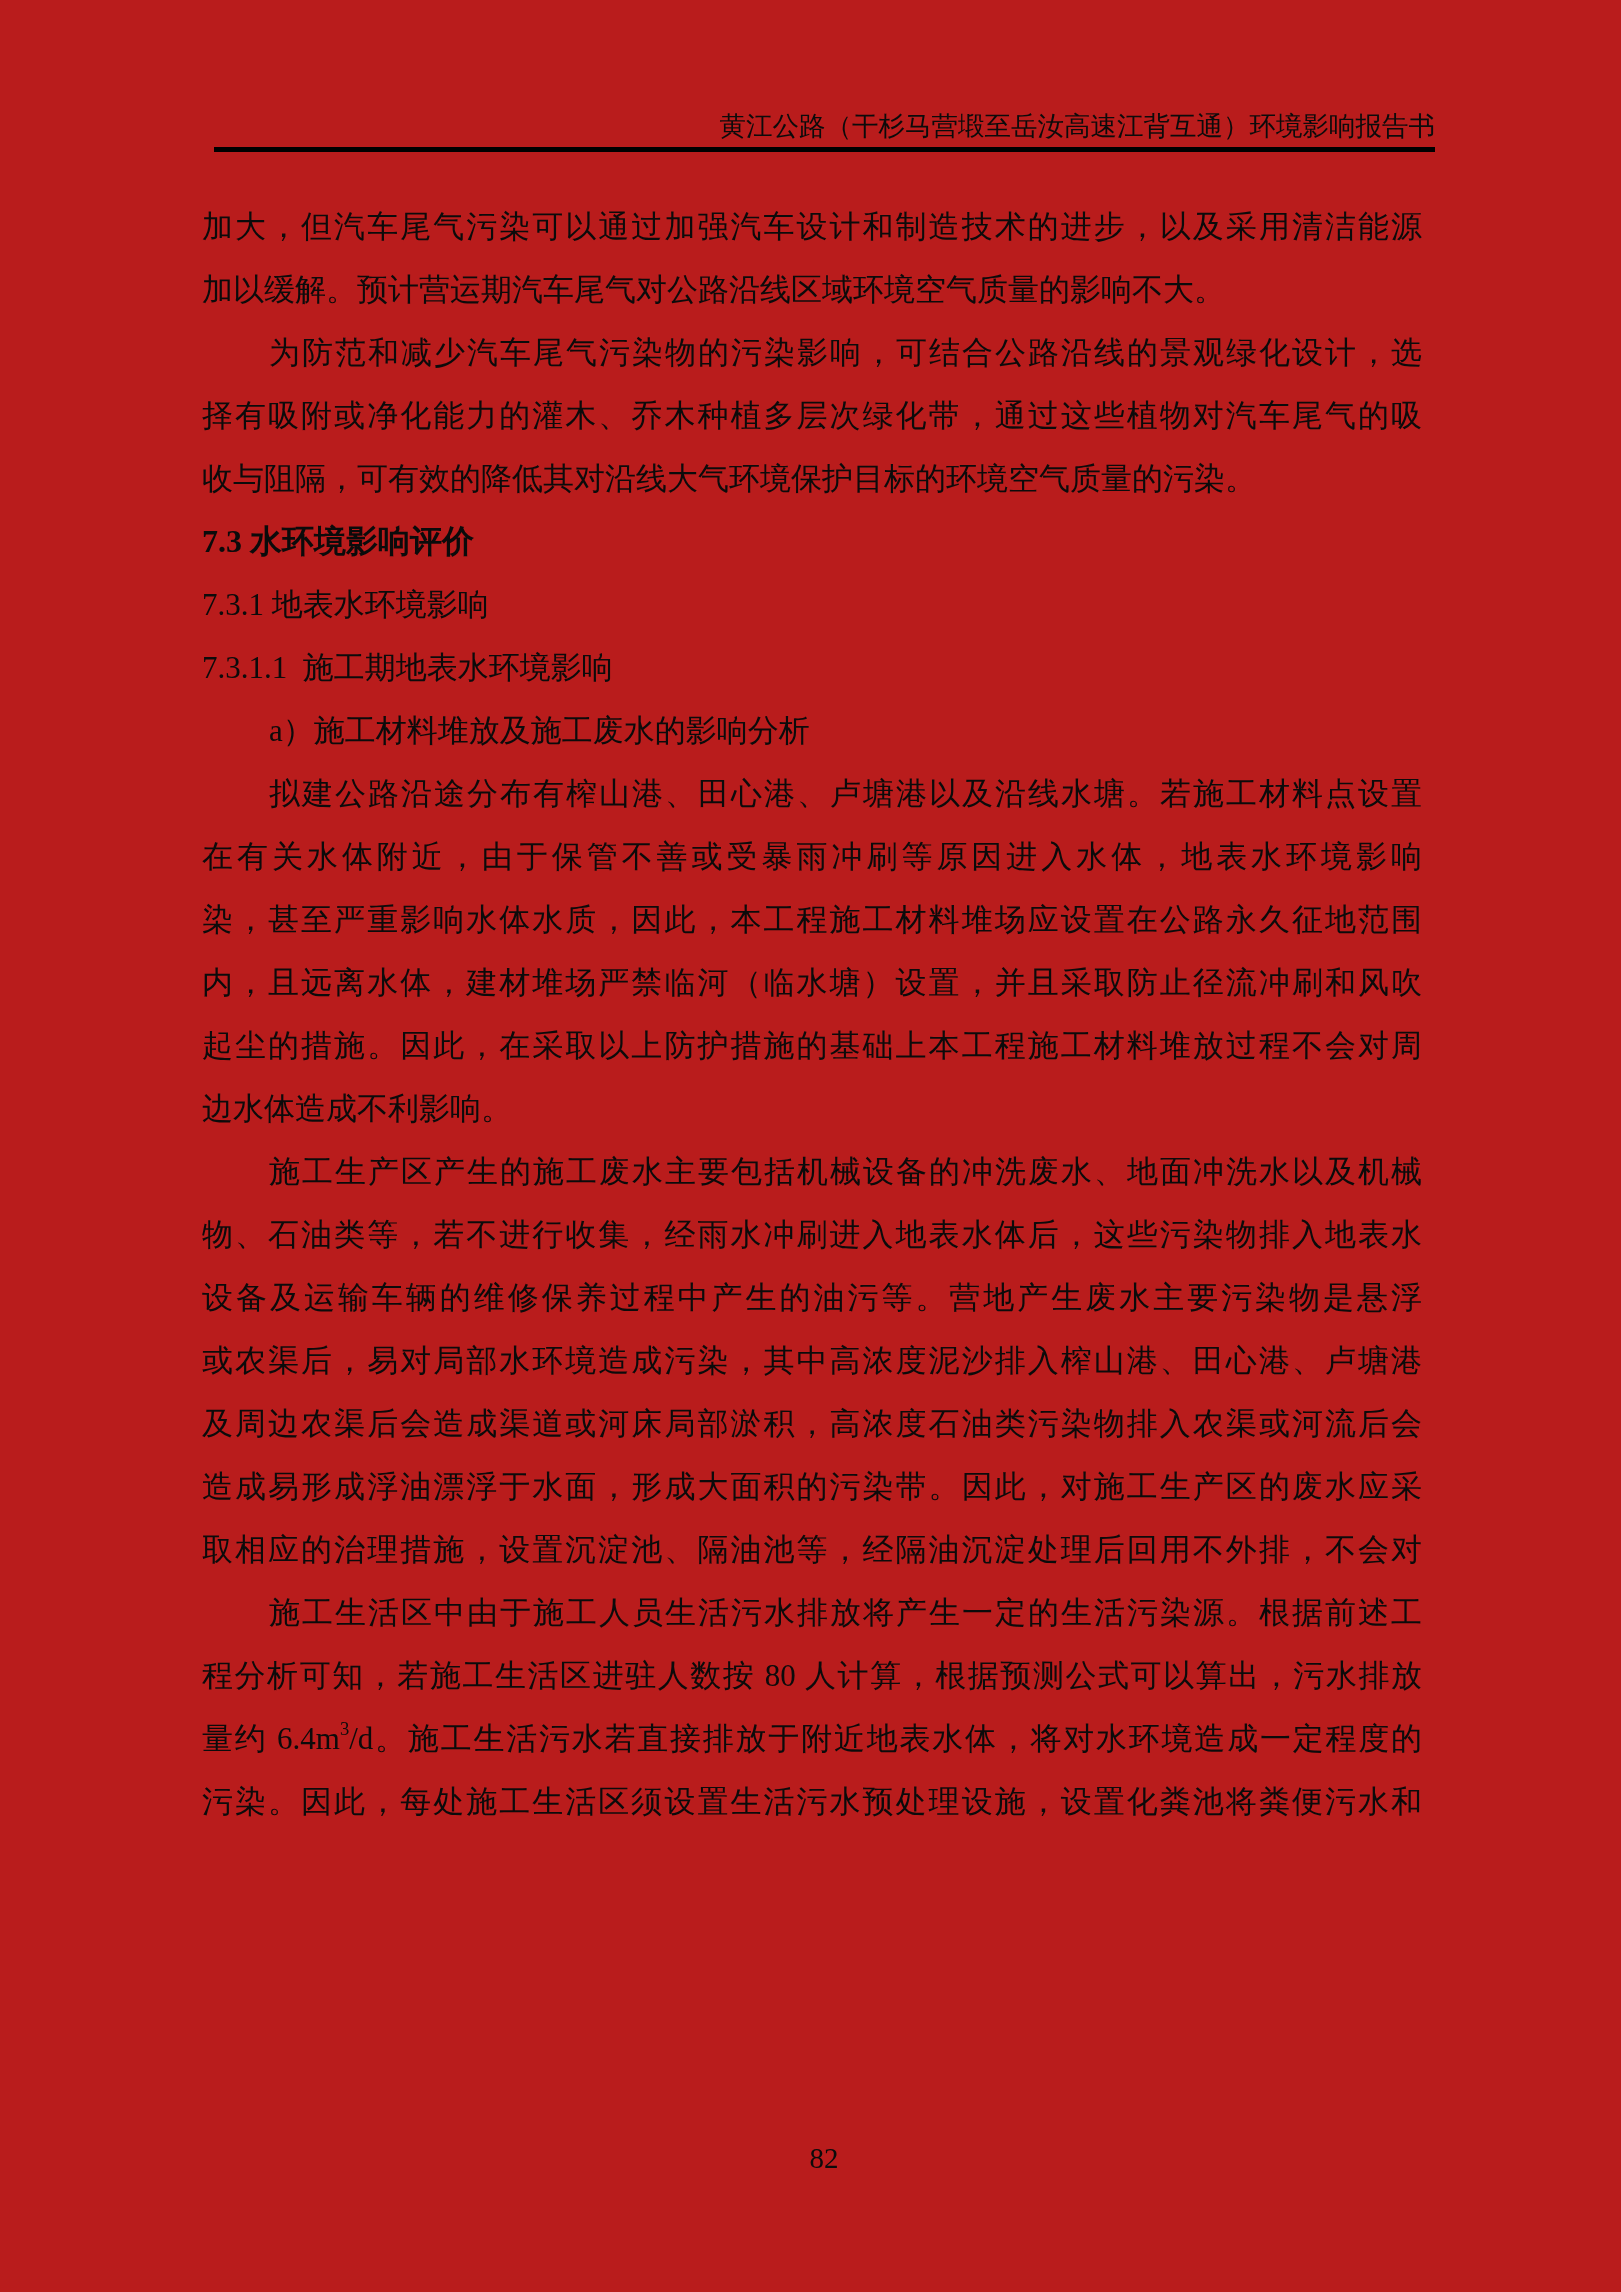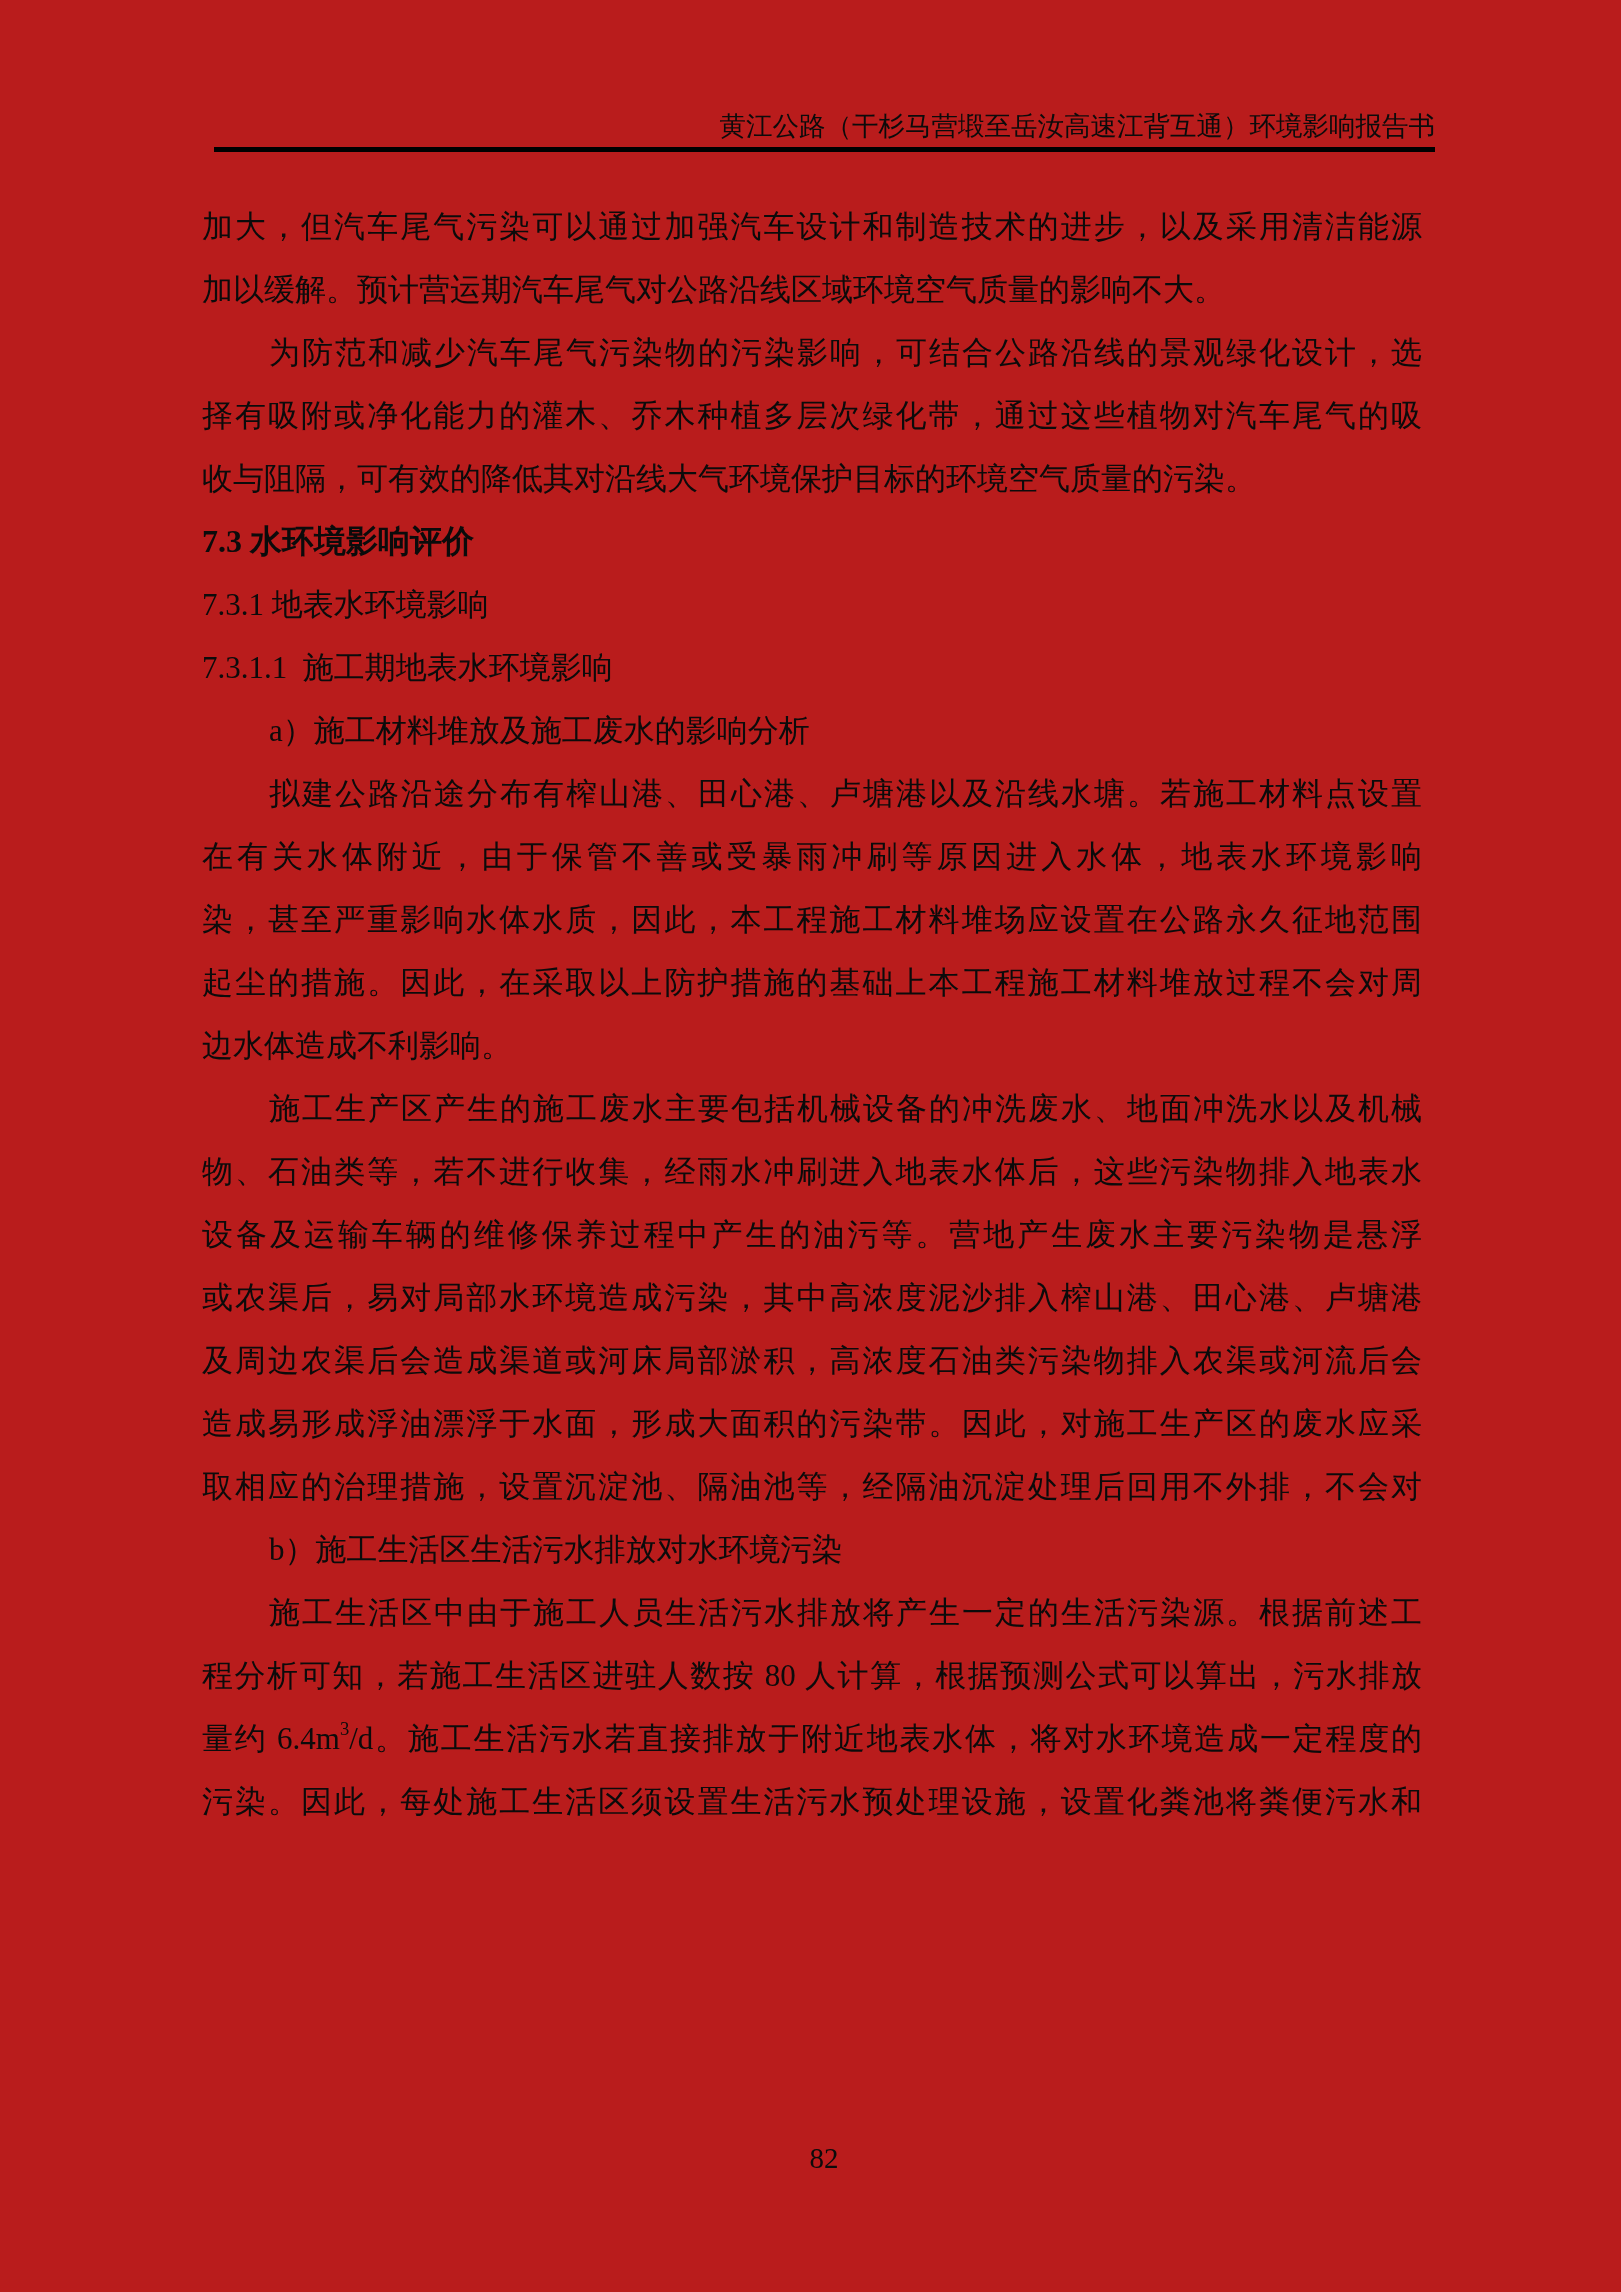--- a/index.html
+++ b/index.html
@@ -84,32 +84,32 @@
 
     <div class="ln bold">7.3 水环境影响评价</div>
     <div class="ln">7.3.1 地表水环境影响</div>
     <div class="ln">7.3.1.1  施工期地表水环境影响</div>
 
     <div class="ln ind">a）施工材料堆放及施工废水的影响分析</div>
 
     <div class="ln j ind">拟建公路沿途分布有榨山港、田心港、卢塘港以及沿线水塘。若施工材料点设置</div>
     <div class="ln j">在有关水体附近，由于保管不善或受暴雨冲刷等原因进入水体，地表水环境影响</div>
     <div class="ln j">染，甚至严重影响水体水质，因此，本工程施工材料堆场应设置在公路永久征地范围</div>
+    <div class="ln j">内，且远离水体，建材堆场严禁临河（临水塘）设置，并且采取防止径流冲刷和风吹</div>
     <div class="ln j">起尘的措施。因此，在采取以上防护措施的基础上本工程施工材料堆放过程不会对周</div>
     <div class="ln">边水体造成不利影响。</div>
 
     <div class="ln j ind">施工生产区产生的施工废水主要包括机械设备的冲洗废水、地面冲洗水以及机械</div>
     <div class="ln j">物、石油类等，若不进行收集，经雨水冲刷进入地表水体后，这些污染物排入地表水</div>
     <div class="ln j">设备及运输车辆的维修保养过程中产生的油污等。营地产生废水主要污染物是悬浮</div>
     <div class="ln j">或农渠后，易对局部水环境造成污染，其中高浓度泥沙排入榨山港、田心港、卢塘港</div>
     <div class="ln j">及周边农渠后会造成渠道或河床局部淤积，高浓度石油类污染物排入农渠或河流后会</div>
     <div class="ln j">造成易形成浮油漂浮于水面，形成大面积的污染带。因此，对施工生产区的废水应采</div>
     <div class="ln j">取相应的治理措施，设置沉淀池、隔油池等，经隔油沉淀处理后回用不外排，不会对</div>
 
-    <div class="ln ind">b）施工生活区生活污水排放对水环境污染</div>
 
     <div class="ln j ind">施工生活区中由于施工人员生活污水排放将产生一定的生活污染源。根据前述工</div>
     <div class="ln j">程分析可知，若施工生活区进驻人数按 80 人计算，根据预测公式可以算出，污水排放</div>
     <div class="ln j"><span>量约 6.4m</span><sup class="s3">3</sup><span>/d。施工生活污水若直接排放于附近地表水体，将对水环境造成一定程度的</span></div>
     <div class="ln j">污染。因此，每处施工生活区须设置生活污水预处理设施，设置化粪池将粪便污水和</div>
 
   </div>
 
   <div class="pageno">82</div>
 

